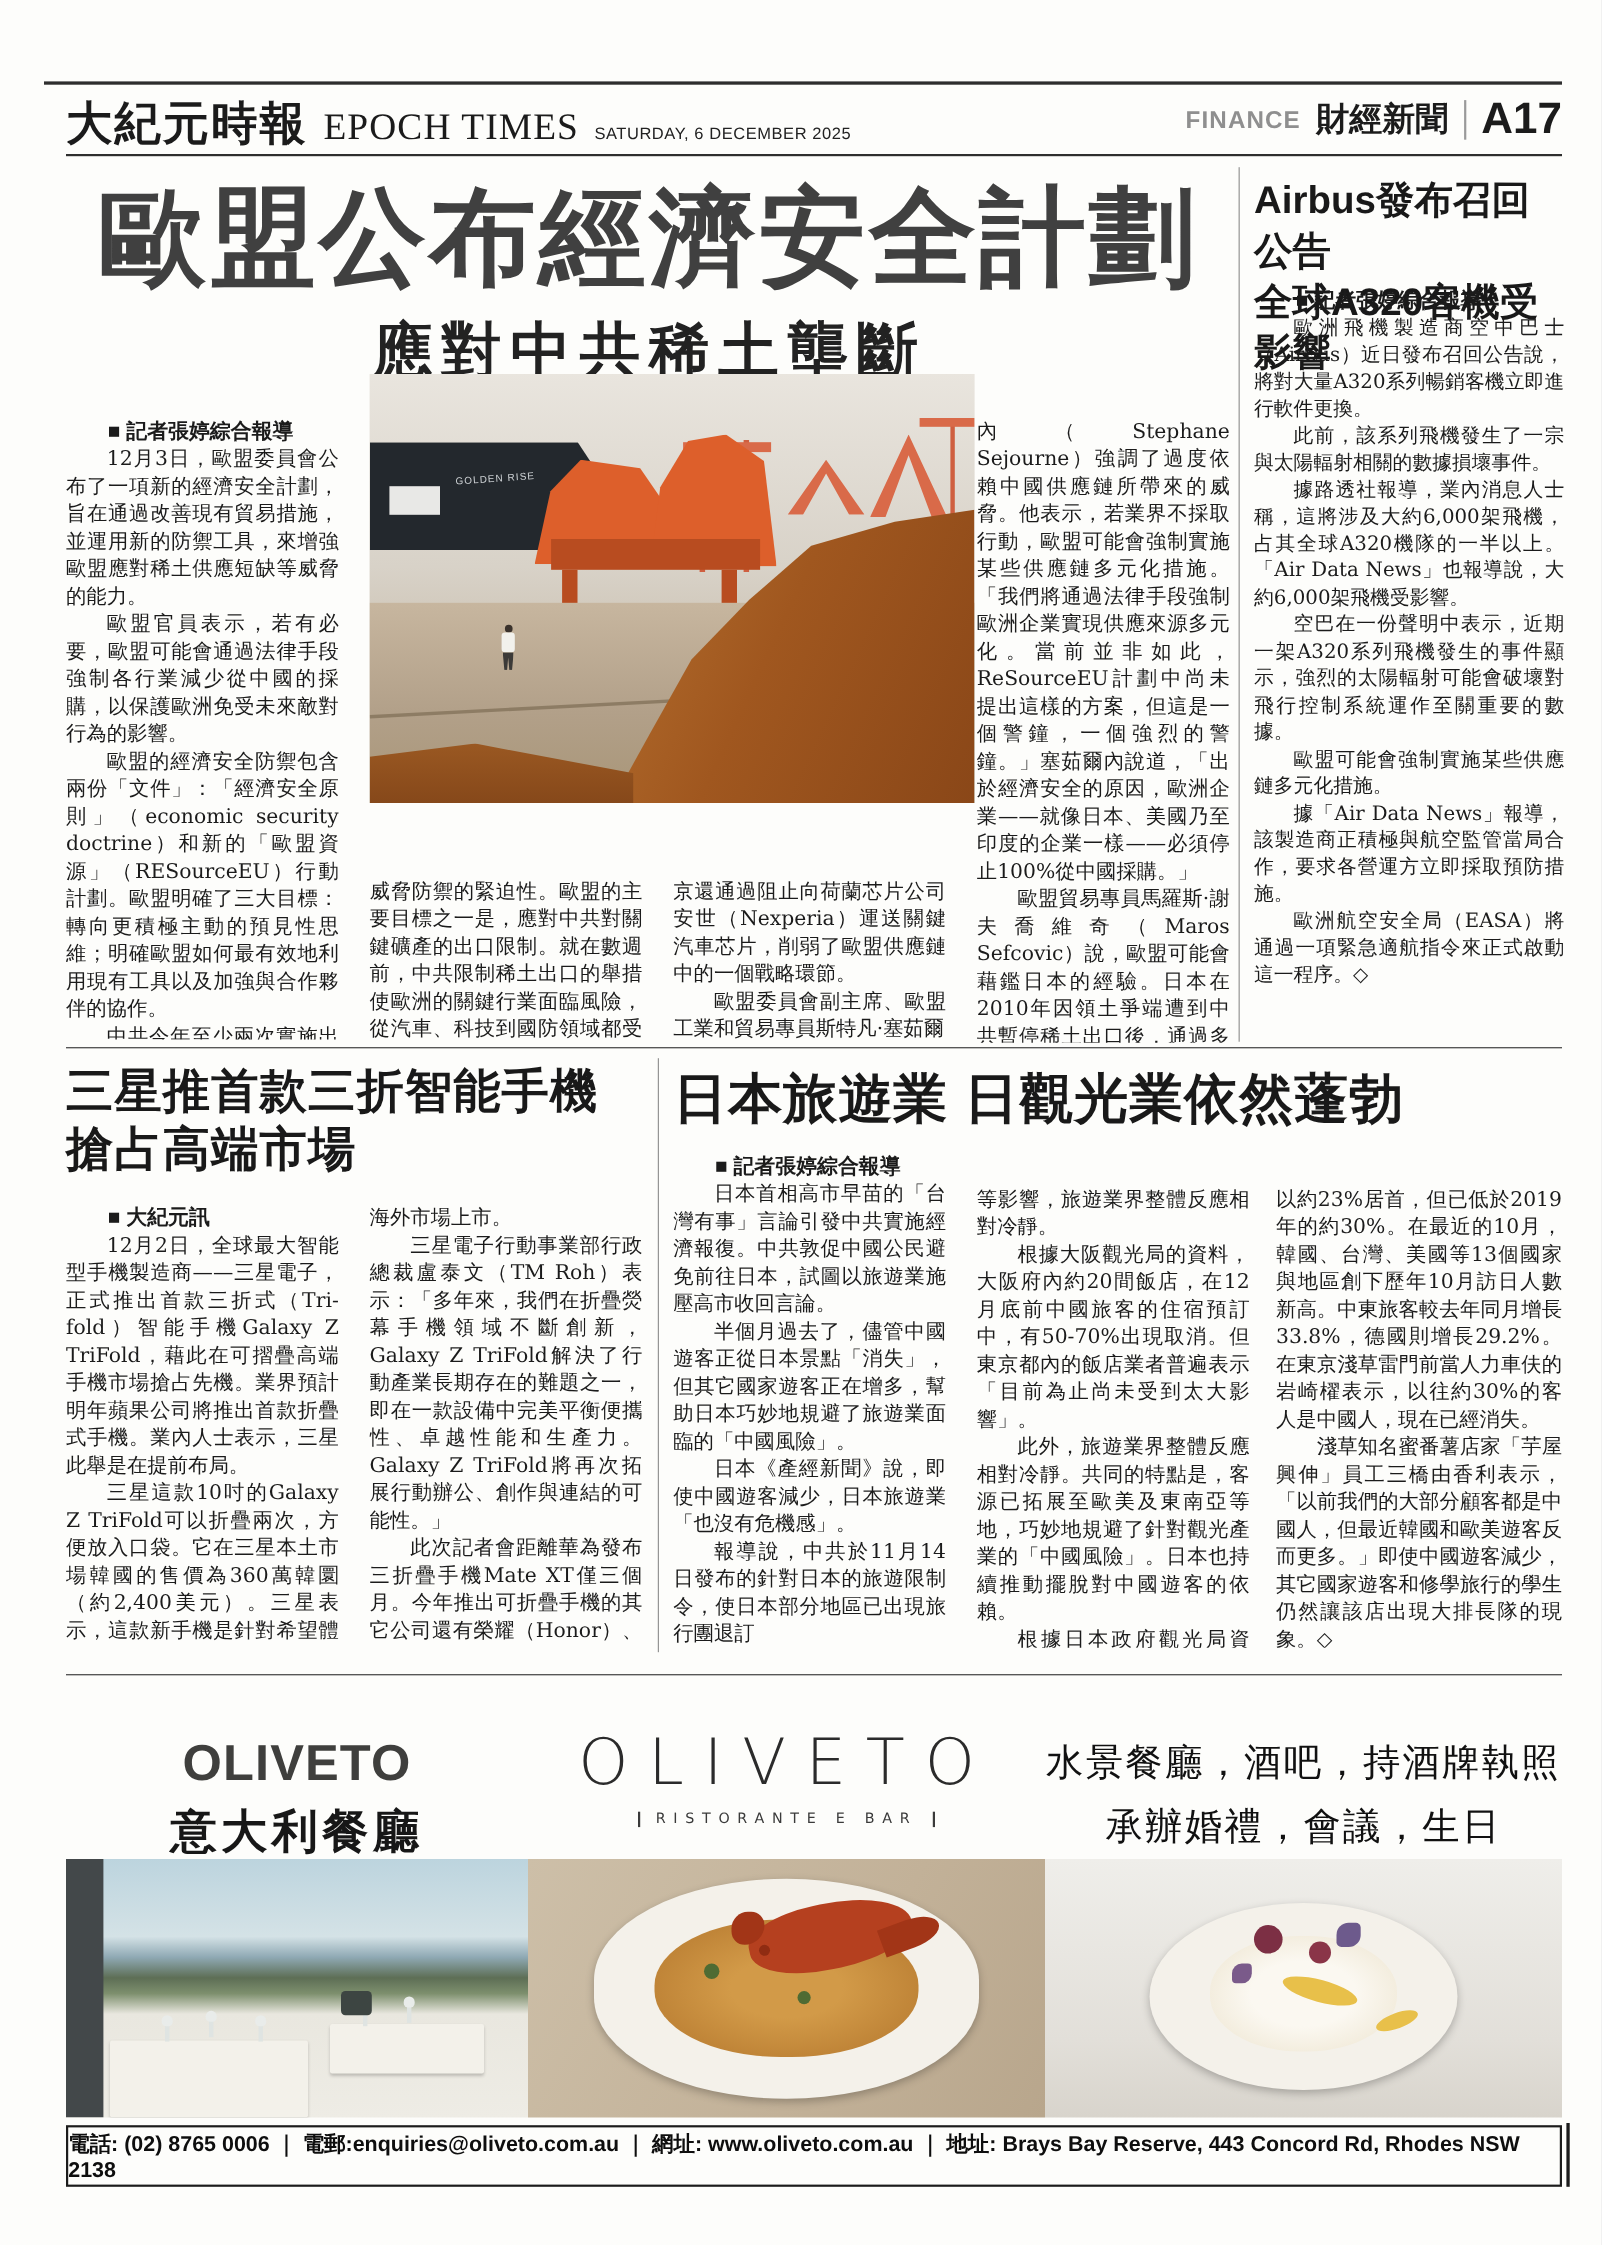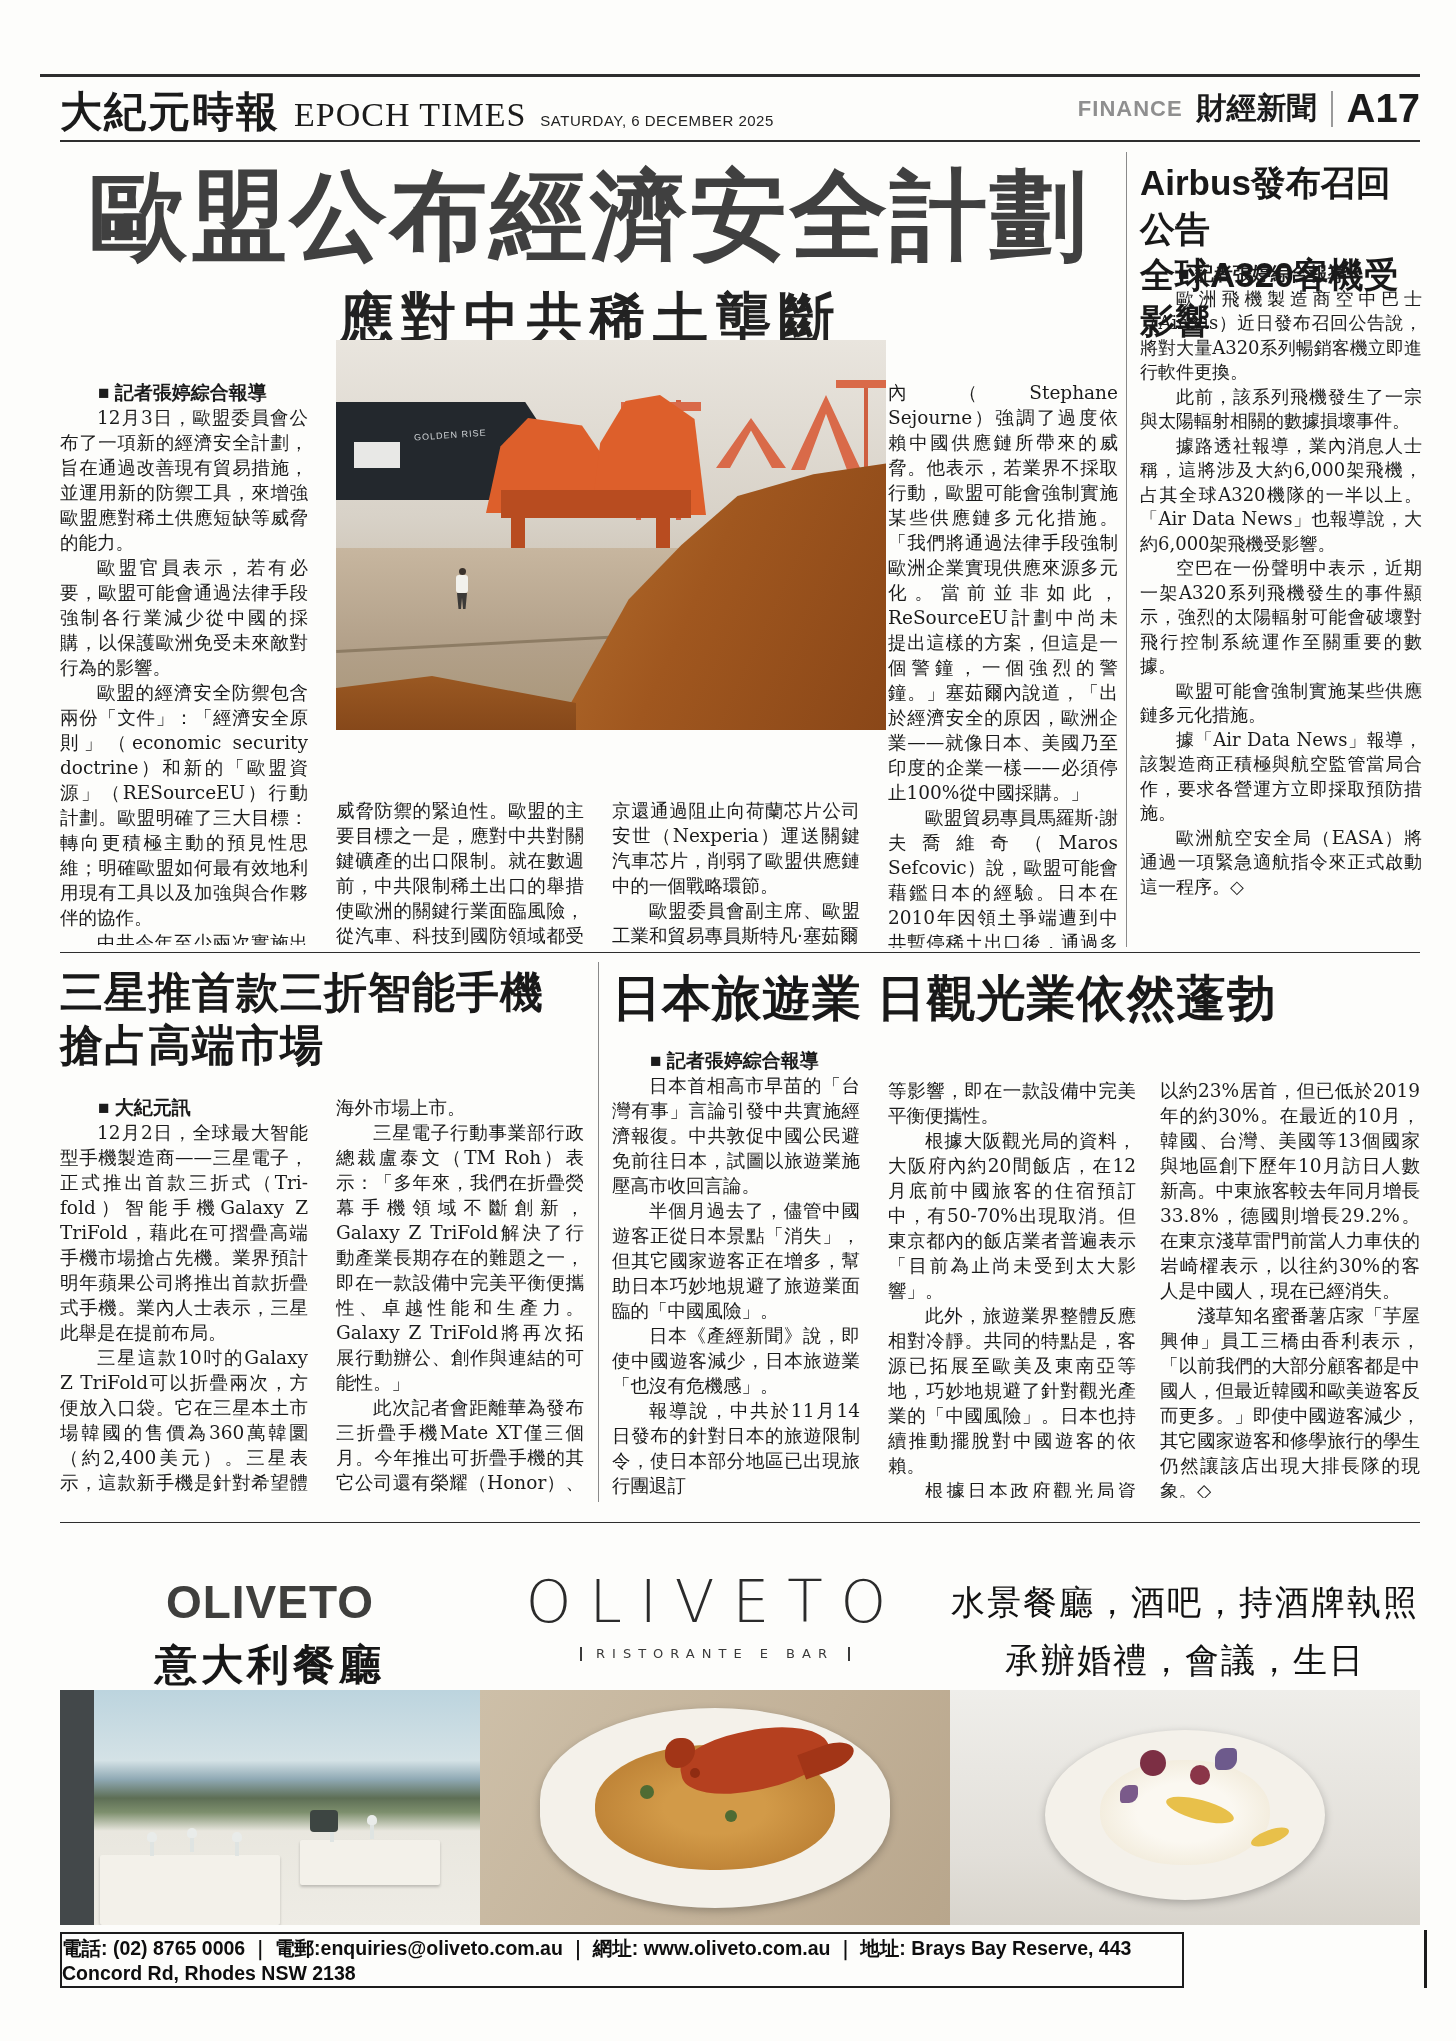--- a/index.html
+++ b/index.html
@@ -197,21 +197,21 @@
   <div class="abs sans-hl" style="left:612px; top:966px; width:808px; font-size:49px; text-align:left; letter-spacing:1px; white-space:nowrap;">日本旅遊業 日觀光業依然蓬勃</div>
 
   <div class="abs art" style="left:612px; top:1048px; width:248px; height:448px; overflow:hidden;">
     <p class="byline">■ 記者張婷綜合報導</p>
     <p>日本首相高市早苗的「台灣有事」言論引發中共實施經濟報復。中共敦促中國公民避免前往日本，試圖以旅遊業施壓高市收回言論。</p>
     <p>半個月過去了，儘管中國遊客正從日本景點「消失」，但其它國家遊客正在增多，幫助日本巧妙地規避了旅遊業面臨的「中國風險」。</p>
     <p>日本《產經新聞》說，即使中國遊客減少，日本旅遊業「也沒有危機感」。</p>
     <p>報導說，中共於11月14日發布的針對日本的旅遊限制令，使日本部分地區已出現旅行團退訂</p>
   </div>
   <div class="abs art" style="left:888px; top:1078px; width:248px; height:420px; overflow:hidden;">
-    <p class="ni">等影響，即在一款設備中完美平衡便攜性。</p>
+    <p class="ni">等影響，旅遊業界整體反應相對冷靜。</p>
     <p>根據大阪觀光局的資料，大阪府內約20間飯店，在12月底前中國旅客的住宿預訂中，有50-70%出現取消。但東京都內的飯店業者普遍表示「目前為止尚未受到太大影響」。</p>
     <p>此外，旅遊業界整體反應相對冷靜。共同的特點是，客源已拓展至歐美及東南亞等地，巧妙地規避了針對觀光產業的「中國風險」。日本也持續推動擺脫對中國遊客的依賴。</p>
     <p>根據日本政府觀光局資料，今年1-10月訪日旅客達3,554萬7,200人，按國家/地區來看，中國</p>
   </div>
   <div class="abs art" style="left:1160px; top:1078px; width:260px; height:420px; overflow:hidden;">
     <p class="ni">以約23%居首，但已低於2019年的約30%。在最近的10月，韓國、台灣、美國等13個國家與地區創下歷年10月訪日人數新高。中東旅客較去年同月增長33.8%，德國則增長29.2%。在東京淺草雷門前當人力車伕的岩崎櫂表示，以往約30%的客人是中國人，現在已經消失。</p>
     <p>淺草知名蜜番薯店家「芋屋興伸」員工三橋由香利表示，「以前我們的大部分顧客都是中國人，但最近韓國和歐美遊客反而更多。」即使中國遊客減少，其它國家遊客和修學旅行的學生仍然讓該店出現大排長隊的現象。◇</p>
   </div>
 
   <div class="hr" style="left:60px; top:1522px; width:1360px; height:1px;"></div>
@@ -264,20 +264,20 @@
       <div class="plate" style="left:95px; top:40px; width:280px; height:170px;"></div>
       <div class="abs" style="left:150px; top:70px; width:170px; height:105px; background:radial-gradient(#fbf8f1 40%,#f1ead9 80%); border-radius:48%;"></div>
       <div class="abs" style="left:190px; top:60px; width:26px; height:26px; background:#7c2f44; border-radius:50%;"></div>
       <div class="abs" style="left:240px; top:75px; width:20px; height:20px; background:#8a3548; border-radius:50%;"></div>
       <div class="abs" style="left:265px; top:58px; width:22px; height:22px; background:#6d5a8c; border-radius:50% 20% 50% 20%;"></div>
       <div class="abs" style="left:170px; top:95px; width:18px; height:18px; background:#7a5a8a; border-radius:50% 20% 50% 20%;"></div>
       <div class="abs" style="left:215px; top:110px; width:70px; height:20px; background:#e8c04a; border-radius:50%; transform:rotate(15deg);"></div>
       <div class="abs" style="left:300px; top:140px; width:40px; height:14px; background:#e8c04a; border-radius:50%; transform:rotate(-20deg);"></div>
     </div>
 
-    <div class="abs contact-bar" style="left:0; top:392px; width:1124px; height:56px;">
+    <div class="abs contact-bar" style="left:0; top:392px; width:1360px; height:56px;">
       <span>電話: (02) 8765 0006 ｜ 電郵:enquiries@oliveto.com.au ｜ 網址: www.oliveto.com.au ｜ 地址: Brays Bay Reserve, 443 Concord Rd, Rhodes NSW 2138</span>
     </div>
   </div>
 
   <div class="abs" style="left:1424px; top:1930px; width:3px; height:58px; background:#1c1c1c;"></div>
 
 </div>
 
 </body></html>

